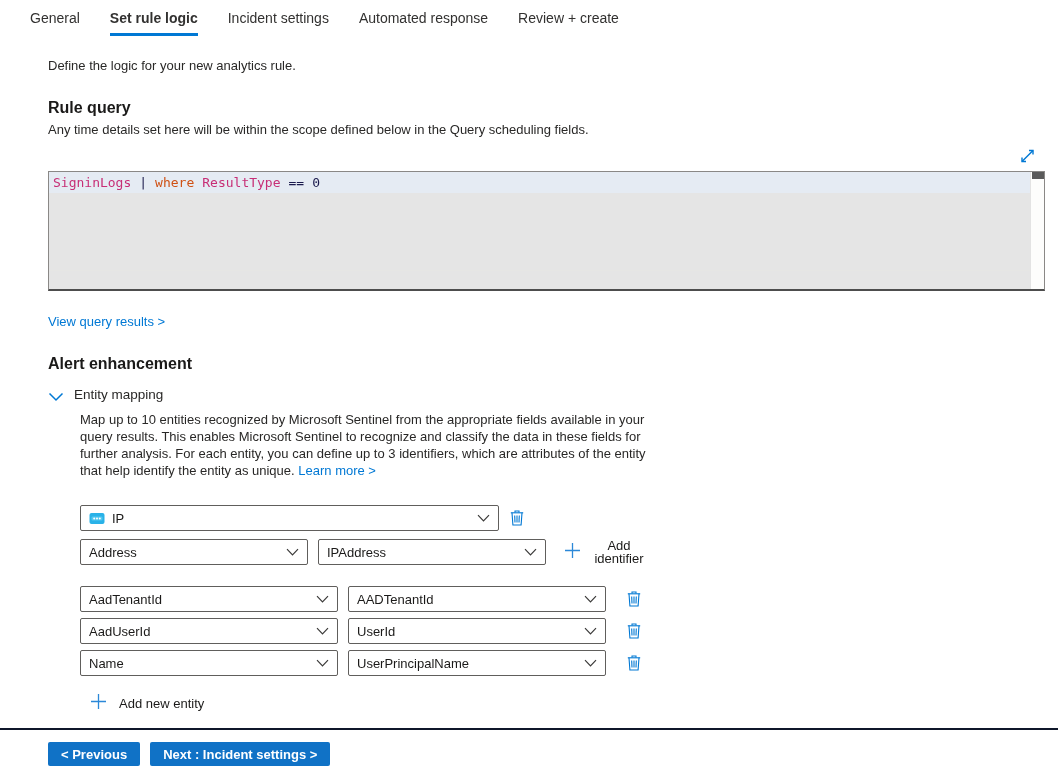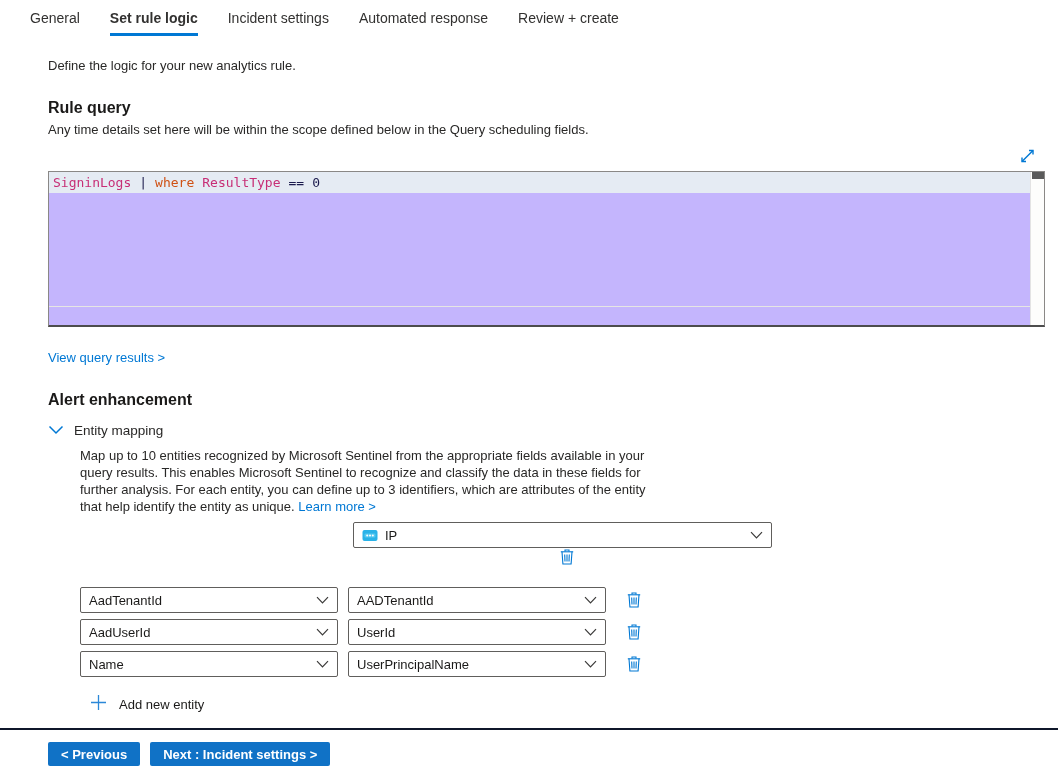--- a/index.html
+++ b/index.html
@@ -18,22 +18,22 @@
   .tab.active { font-weight: 700; border-bottom: 3px solid #0078d4; }
   
   .content { padding-left: 48px; padding-right: 13px; }
   .intro { margin-top: 22px; color: #292827; }
   .section-title { margin-top: 26px; font-size: 16px; font-weight: 700; color: #1b1a19; }
   .section-sub { margin-top: 5px; color: #292827; }
   .expand-row { display: flex; justify-content: flex-end; margin-top: 11px; padding-right: 8px; height: 16px; }
   .expand-btn { width: 18px; height: 16px; cursor: pointer; }
   
   .editor {
-    position: relative; margin-top: 7px; height: 156px;
-    background: #c4b5fd;
+    position: relative; margin-top: 7px; height: 120px;
+    background: #e5e5e5;
     border: 1px solid #8a8886; border-bottom: 2px solid #4d4d4d;
     font-family: "DejaVu Sans Mono", "Liberation Mono", monospace;
     font-size: 13px;
   }
   .editor-line1 {
     position: absolute; top: 0; left: 0; right: 14px; height: 21px;
     background: #e5ebf3; display: flex; align-items: center; padding-left: 4px;
   }
   .editor-line1 span + span { margin-left: 8px; }
   .tok-table, .tok-column { color: #c72e76; }
@@ -42,38 +42,38 @@
   .vscrollbar {
     position: absolute; top: 0; right: 0; bottom: 0; width: 14px;
     border-left: 1px solid #e3e3e3; background: #fdfdfc;
   }
   .vscroll-thumb { position: absolute; top: 0; left: 1px; right: 0; height: 7px; background: #5a5a5a; }
   .hscroll-line { position: absolute; left: 0; right: 14px; bottom: 18px; border-top: 1px solid #e6e6e4; }
   
   .link { color: #0078d4; text-decoration: none; cursor: pointer; }
   .view-results { display: inline-block; margin-top: 23px; }
   
-  .em-header { display: flex; align-items: flex-start; gap: 10px; margin-top: 14px; cursor: pointer; }
+  .em-header { display: flex; align-items: center; gap: 10px; margin-top: 14px; cursor: pointer; }
   .em-chevron { width: 16px; height: 10px; }
   .em-label { color: #292827; font-size: 13.5px; }
   .em-body { margin-left: 32px; }
   .em-desc { margin-top: 9px; width: 575px; line-height: 17px; color: #292827; }
   
   .dd {
     display: flex; align-items: center; height: 26px;
     border: 1px solid #605e5c; border-radius: 2px; background: #fff;
     padding: 0 8px; cursor: pointer;
   }
   .dd-text { flex: 1; color: #1b1a19; overflow: hidden; white-space: nowrap; }
   .dd-icon { display: flex; align-items: center; margin-right: 7px; }
   .dd-chevron { display: flex; align-items: center; }
   .dd-entity { width: 419px; }
   .row { display: flex; align-items: center; }
   .entity-row { margin-top: 14px; }
-  .entity-row.first { margin-top: 7px; flex-direction: column; }
+  .entity-row.first { margin-top: 26px; }
   .id-row { margin-top: 8px; }
   .id-row + .id-row { margin-top: 6px; }
   .dd-id-sm { width: 228px; }
   .dd-id-sm + .dd-id-sm { margin-left: 10px; }
   .dd-id-lg { width: 258px; }
   .dd-id-lg + .dd-id-lg { margin-left: 10px; }
   .trash-btn { margin-left: 8px; width: 20px; height: 18px; cursor: pointer; display: flex; align-items: center; justify-content: center; }
   .trash-btn.row-trash { margin-left: 18px; }
   .add-identifier { display: flex; align-items: center; margin-left: 18px; cursor: pointer; }
   .add-identifier .plus { margin-right: 10px; }
@@ -182,20 +182,46 @@
           <path d="M5 2.6 V1 h4 v1.6"></path>
             <line x1="0.8" y1="2.8" x2="13.2" y2="2.8"></line>
           <path d="M2 2.8 L2.9 15 H11.1 L12 2.8"></path>
           <line x1="4.7" y1="5.4" x2="5" y2="12.6"></line>
             <line x1="7" y1="5.4" x2="7" y2="12.6"></line>
             <line x1="9.3" y1="5.4" x2="9" y2="12.6"></line>
         </svg>
       </span>
     </div>
 
+    <div class="row id-row">
+      <div class="dd dd-id-sm">
+        <span class="dd-text">Address</span>
+        <span class="dd-chevron">
+          <svg width="13" height="8" viewBox="0 0 13 8">
+              <path d="M1 1.2 L6.5 6.8 L12 1.2" fill="none" stroke="#3b3a39" stroke-width="1.2"></path>
+            </svg>
+        </span>
+      </div>
+      <div class="dd dd-id-sm">
+        <span class="dd-text">IPAddress</span>
+        <span class="dd-chevron">
+          <svg width="13" height="8" viewBox="0 0 13 8">
+              <path d="M1 1.2 L6.5 6.8 L12 1.2" fill="none" stroke="#3b3a39" stroke-width="1.2"></path>
+            </svg>
+        </span>
+      </div>
+      <span class="add-identifier">
+        <span class="plus">
+          <svg width="17" height="17" viewBox="0 0 17 17">
+              <path d="M8.5 1 V16 M1 8.5 H16" stroke="#2b88d8" stroke-width="1.3"></path>
+            </svg>
+        </span>
+        <span class="add-id-label">Add identifier</span>
+      </span>
+    </div>
 
     <div class="account-block">
 
       <div class="row id-row">
         <div class="dd dd-id-lg">
           <span class="dd-text">AadTenantId</span>
           <span class="dd-chevron">
             <svg width="13" height="8" viewBox="0 0 13 8">
                 <path d="M1 1.2 L6.5 6.8 L12 1.2" fill="none" stroke="#3b3a39" stroke-width="1.2"></path>
               </svg>

